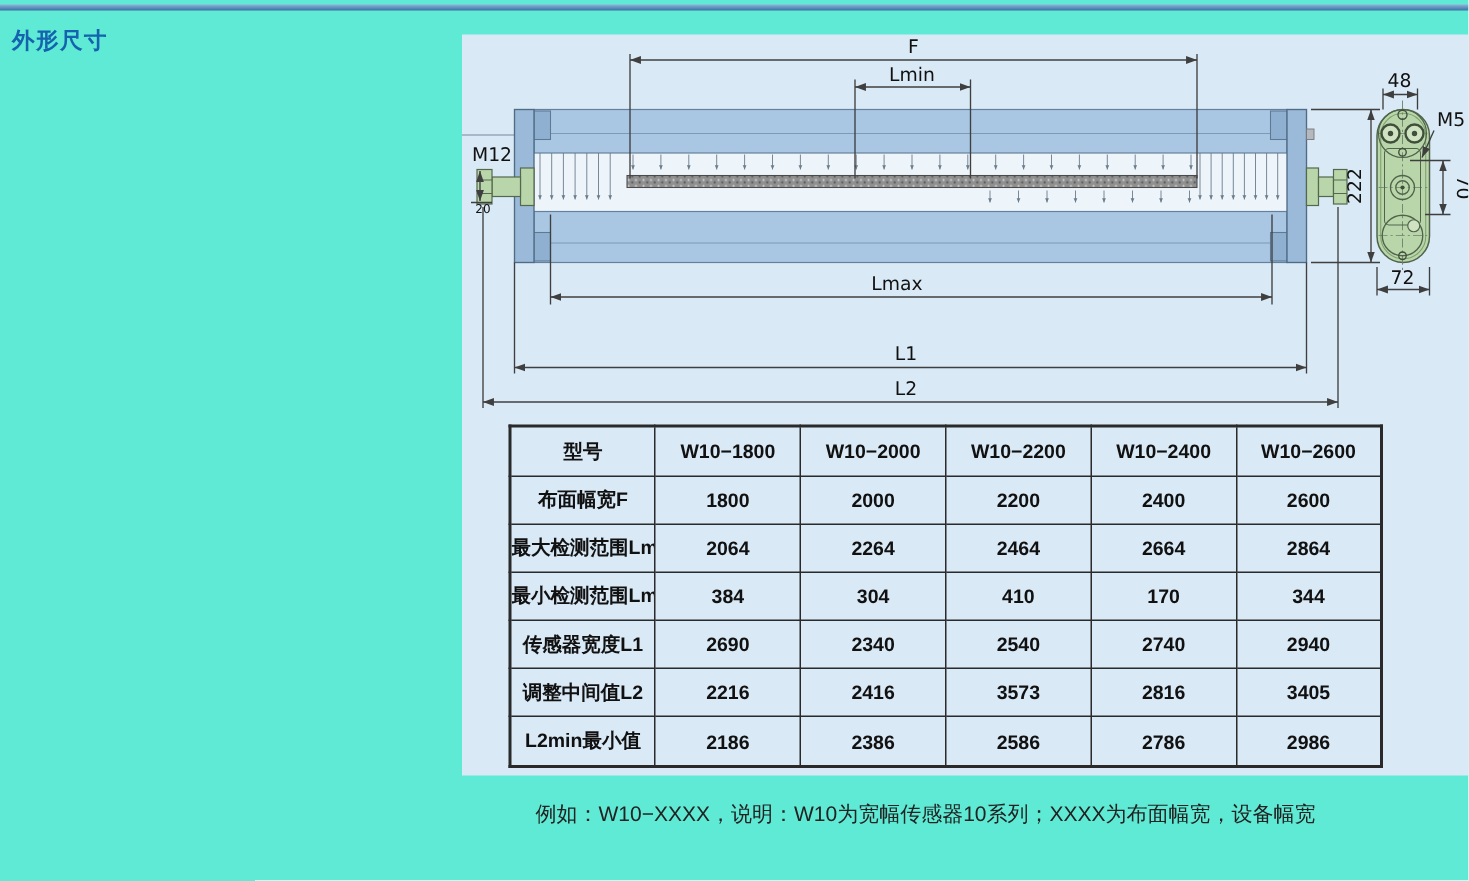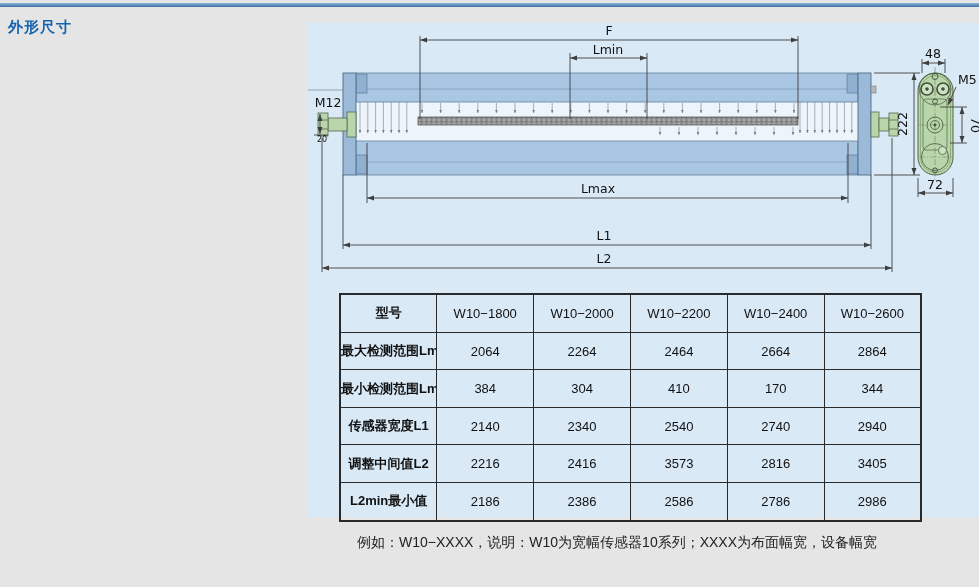--- a/index.html
+++ b/index.html
@@ -1,34 +1,34 @@
 <!DOCTYPE html>
 <html><head>
 <meta charset="utf-8">
 <style>
   html,body{margin:0;padding:0;background:#fff;}
-  #screen{position:relative;width:979px;height:587px;background:#e5e5e5;overflow:hidden;
+  #screen{position:relative;width:979px;height:587px;background:#5eead4;overflow:hidden;
           font-family:"Liberation Sans","DejaVu Sans",sans-serif;}
   #top-rule{position:absolute;left:0;top:3px;width:979px;height:4px;
             background:linear-gradient(#8fb3d6,#3a70a6);}
   #section-title{position:absolute;left:8px;top:18px;font-size:15px;font-weight:bold;
                  color:#1563ae;letter-spacing:1px;}
   #panel{position:absolute;left:308px;top:23px;width:671px;height:494px;background:#d9e9f6;}
   #drawing{position:absolute;left:0;top:0;}
   
   .dim line,.dim path{stroke:#3f3f3f;stroke-width:0.9;fill:none;}
   .ext{stroke:#76879a;stroke-width:0.7;fill:none;}
   .dim text{font-family:"DejaVu Sans","Liberation Sans",sans-serif;font-size:12.5px;fill:#111;}
   text.small{font-size:8px;}
   g[data-comb] line{stroke:#6b7c8a;stroke-width:0.6;}
   
   #spec-table{position:absolute;left:339px;top:283px;width:583px;height:229px;
-              border-collapse:collapse;table-layout:fixed;font-size:13px;color:#111;margin-top:10px;}
+              border-collapse:collapse;table-layout:fixed;font-size:13px;color:#111;}
   #spec-table th,#spec-table td{border:1px solid #2a2a2a;text-align:center;vertical-align:middle;
-              padding:0;font-weight:normal;overflow:hidden;white-space:nowrap;}
+              padding:0;font-weight:bold;overflow:hidden;white-space:nowrap;}
   #spec-table{border:2px solid #2a2a2a;}
   #spec-table .lbl{font-weight:bold;}
   .note-line{position:absolute;left:337px;width:642px;font-size:14px;color:#222;line-height:20px;}
   #note-line1{top:532px;margin-left:20px;}
   #note-line2{top:557px;}
 </style>
 </head>
 <body>
 
 <div id="screen">
@@ -238,38 +238,46 @@
     <tbody>
         <tr>
       <th class="lbl">型号</th>
       <th>W10−1800</th>
       <th>W10−2000</th>
       <th>W10−2200</th>
       <th>W10−2400</th>
       <th>W10−2600</th>
     </tr>
     <tr>
+      <td class="lbl">布面幅宽F</td>
+      <td>1800</td>
+      <td>2000</td>
+      <td>2200</td>
+      <td>2400</td>
+      <td>2600</td>
+    </tr>
+    <tr>
       <td class="lbl">最大检测范围Lmax</td>
       <td>2064</td>
       <td>2264</td>
       <td>2464</td>
       <td>2664</td>
       <td>2864</td>
     </tr>
     <tr>
       <td class="lbl">最小检测范围Lmin</td>
       <td>384</td>
       <td>304</td>
       <td>410</td>
       <td>170</td>
       <td>344</td>
     </tr>
     <tr>
       <td class="lbl">传感器宽度L1</td>
-      <td>2140</td>
+      <td>2690</td>
       <td>2340</td>
       <td>2540</td>
       <td>2740</td>
       <td>2940</td>
     </tr>
     <tr>
       <td class="lbl">调整中间值L2</td>
       <td>2216</td>
       <td>2416</td>
       <td>3573</td>

